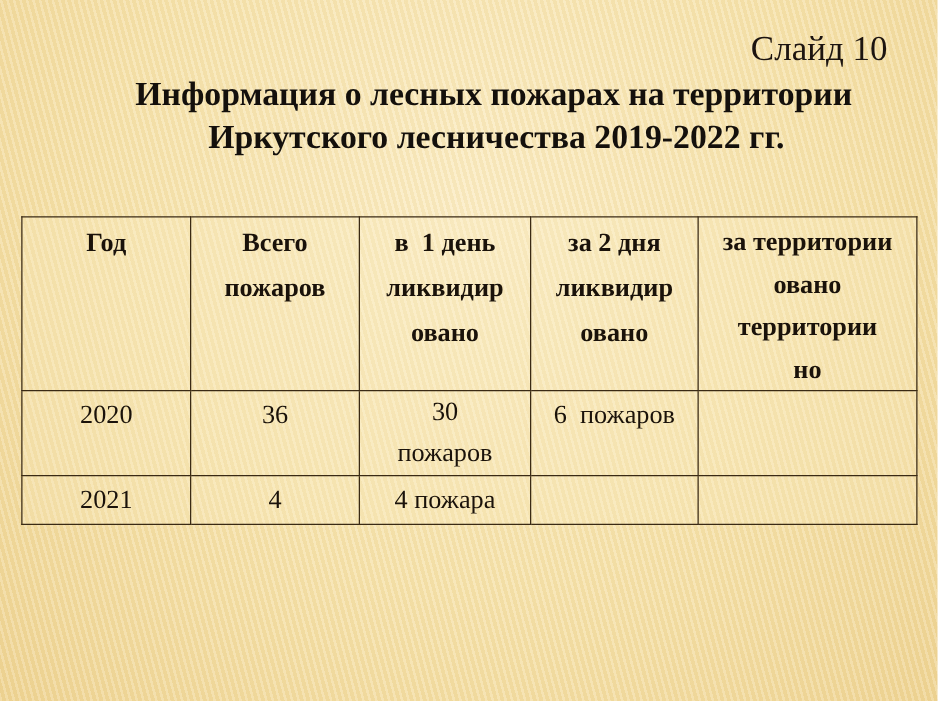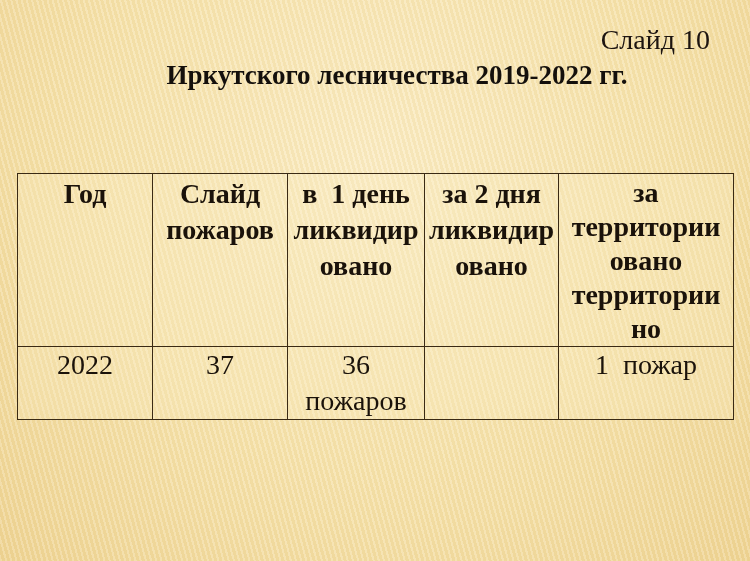--- a/index.html
+++ b/index.html
@@ -21,51 +21,52 @@
     }
     .title .l1 { display: block; padding-left: 40px; }
     .title .l2 { display: block; padding-left: 20px; margin-left: 24px; }
     table.fires {
       position: absolute; left: 17px; top: 173px; width: 716px;
       border-collapse: collapse; table-layout: fixed;
       background: rgba(250,238,200,0.25);
     }
     table.fires td, table.fires th {
       border: 1.5px solid #3a2a14; text-align: center; vertical-align: top;
-      font-size: 28px; line-height: 36px; padding: 0 4px; color: #1a120a;
+      font-size: 21px; line-height: 36px; padding: 0 4px; color: #1a120a;
     }
     table.fires th { font-weight: bold; height: 136px; padding-top: 2px; }
     table.fires td { font-weight: normal; }
     .r1 td { height: 38px; } .r2 td { height: 67px; } .r3 td { height: 38px; } .r4 td { height: 38px; }
     col.c1 { width: 135px; } col.c2 { width: 135px; } col.c3 { width: 137px; } col.c4 { width: 134px; } col.c5 { width: 175px; }
   </style>
 </head>
 <body>
 
 <div class="slide-num">Слайд 10</div>
 
 <div class="title">
+  <span class="l1">Информация о лесных пожарах на территории</span>
   <span class="l2">Иркутского лесничества 2019-2022 гг.</span>
 </div>
 
 <table class="fires">
   <colgroup>
       <col class="c1">
       <col class="c2">
       <col class="c3">
       <col class="c4">
       <col class="c5">
     </colgroup>
   <thead>
     <tr>
       <th>
         <div>Год</div>
       </th>
       <th>
-        <div>Слайд</div>
+        <div>Всего</div>
         <div>пожаров</div>
       </th>
       <th>
         <div style="white-space:pre">в  1 день</div>
         <div>ликвидир</div>
         <div>овано</div>
       </th>
       <th>
         <div>за 2 дня</div>
         <div>ликвидир</div>
@@ -73,21 +74,31 @@
       </th>
       <th>
         <div style="line-height:34px">за территории</div>
         <div style="line-height:34px">овано</div>
         <div style="line-height:34px">территории</div>
         <div style="line-height:34px">но</div>
       </th>
     </tr>
   </thead>
   <tbody>
-    <tr class="r4">
-      <td>2022</td>
-      <td>37</td>
-      <td>36 пожаров</td>
+    <tr class="r2">
+      <td>2020</td>
+      <td>36</td>
+      <td style="line-height:33px">
+        <div>30</div>
+        <div>пожаров</div>
+      </td>
+      <td style="white-space:pre">6  пожаров</td>
       <td></td>
-      <td style="white-space:pre">1  пожар</td>
+    </tr>
+    <tr class="r3">
+      <td>2021</td>
+      <td>4</td>
+      <td>4 пожара</td>
+      <td></td>
+      <td></td>
     </tr>
   </tbody>
 </table>
 
 </body></html>

